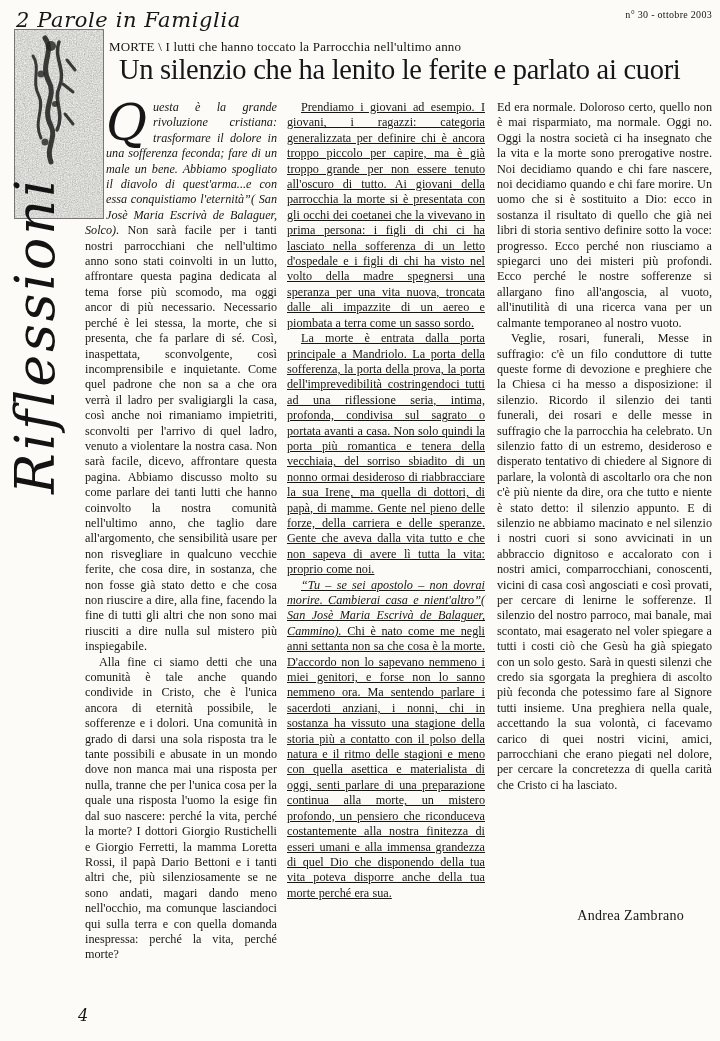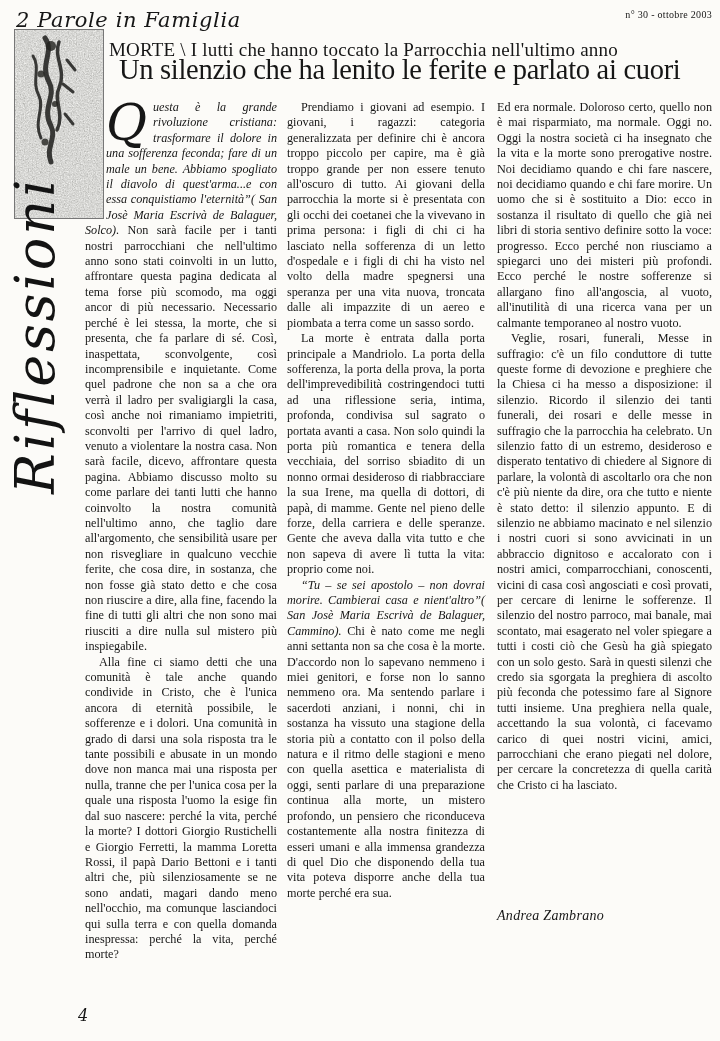--- a/index.html
+++ b/index.html
@@ -15,52 +15,52 @@
   }
   .masthead-right{
     position:absolute;right:8px;top:9px;font-size:10px;letter-spacing:.3px;
   }
   .photo{
     position:absolute;left:15px;top:30px;width:88px;height:188px;
     outline:1px solid #777;
   }
   .kicker{
     position:absolute;left:109px;top:39px;width:560px;
-    font-size:19px;letter-spacing:.2px;
+    font-size:13px;letter-spacing:.2px;
   }
   .headline{
     position:absolute;left:103px;top:54px;width:610px;
     font-size:28.5px;letter-spacing:-.3px;line-height:1.1;white-space:nowrap;
   }
   .vertical-title{
     position:absolute;left:4px;top:494px;
     transform:rotate(-90deg);transform-origin:top left;
     font-family:"DejaVu Serif", serif;font-style:italic;
     font-size:54px;letter-spacing:3px;white-space:nowrap;color:#131313;
   }
   .col{
     position:absolute;top:100px;text-align:justify;
     font-size:12.2px;line-height:15.4px;
     word-spacing:.2px;
   }
   .col1{left:85px;width:192px;}
-  .col2{left:287px;width:198px;}
+  .col2{left:287px;width:198px;text-decoration:underline;}
   .col3{left:497px;width:215px;}
   .col p{margin:0;text-indent:14px;}
   .col p.noindent{text-indent:0;}
   .wrap-spacer{float:left;width:21px;height:119px;}
   .dropcap{
     float:left;
     font-family:"DejaVu Serif", serif;font-style:italic;
     font-size:50px;line-height:.82;margin:3px 6px 0 0;
   }
   em{font-style:italic;}
   .byline{
     position:absolute;left:497px;top:908px;width:187px;
-    font-style:italic;font-size:14px;letter-spacing:.3px;
+    text-align:right;font-size:14px;letter-spacing:.3px;
   }
   .page-number{
     position:absolute;left:78px;top:1006px;
     font-style:italic;font-size:16px;font-family:"DejaVu Serif", serif;
   }
 </style>
 </head>
 <body>
 
 <div class="masthead-left">2 Parole in Famiglia</div>

